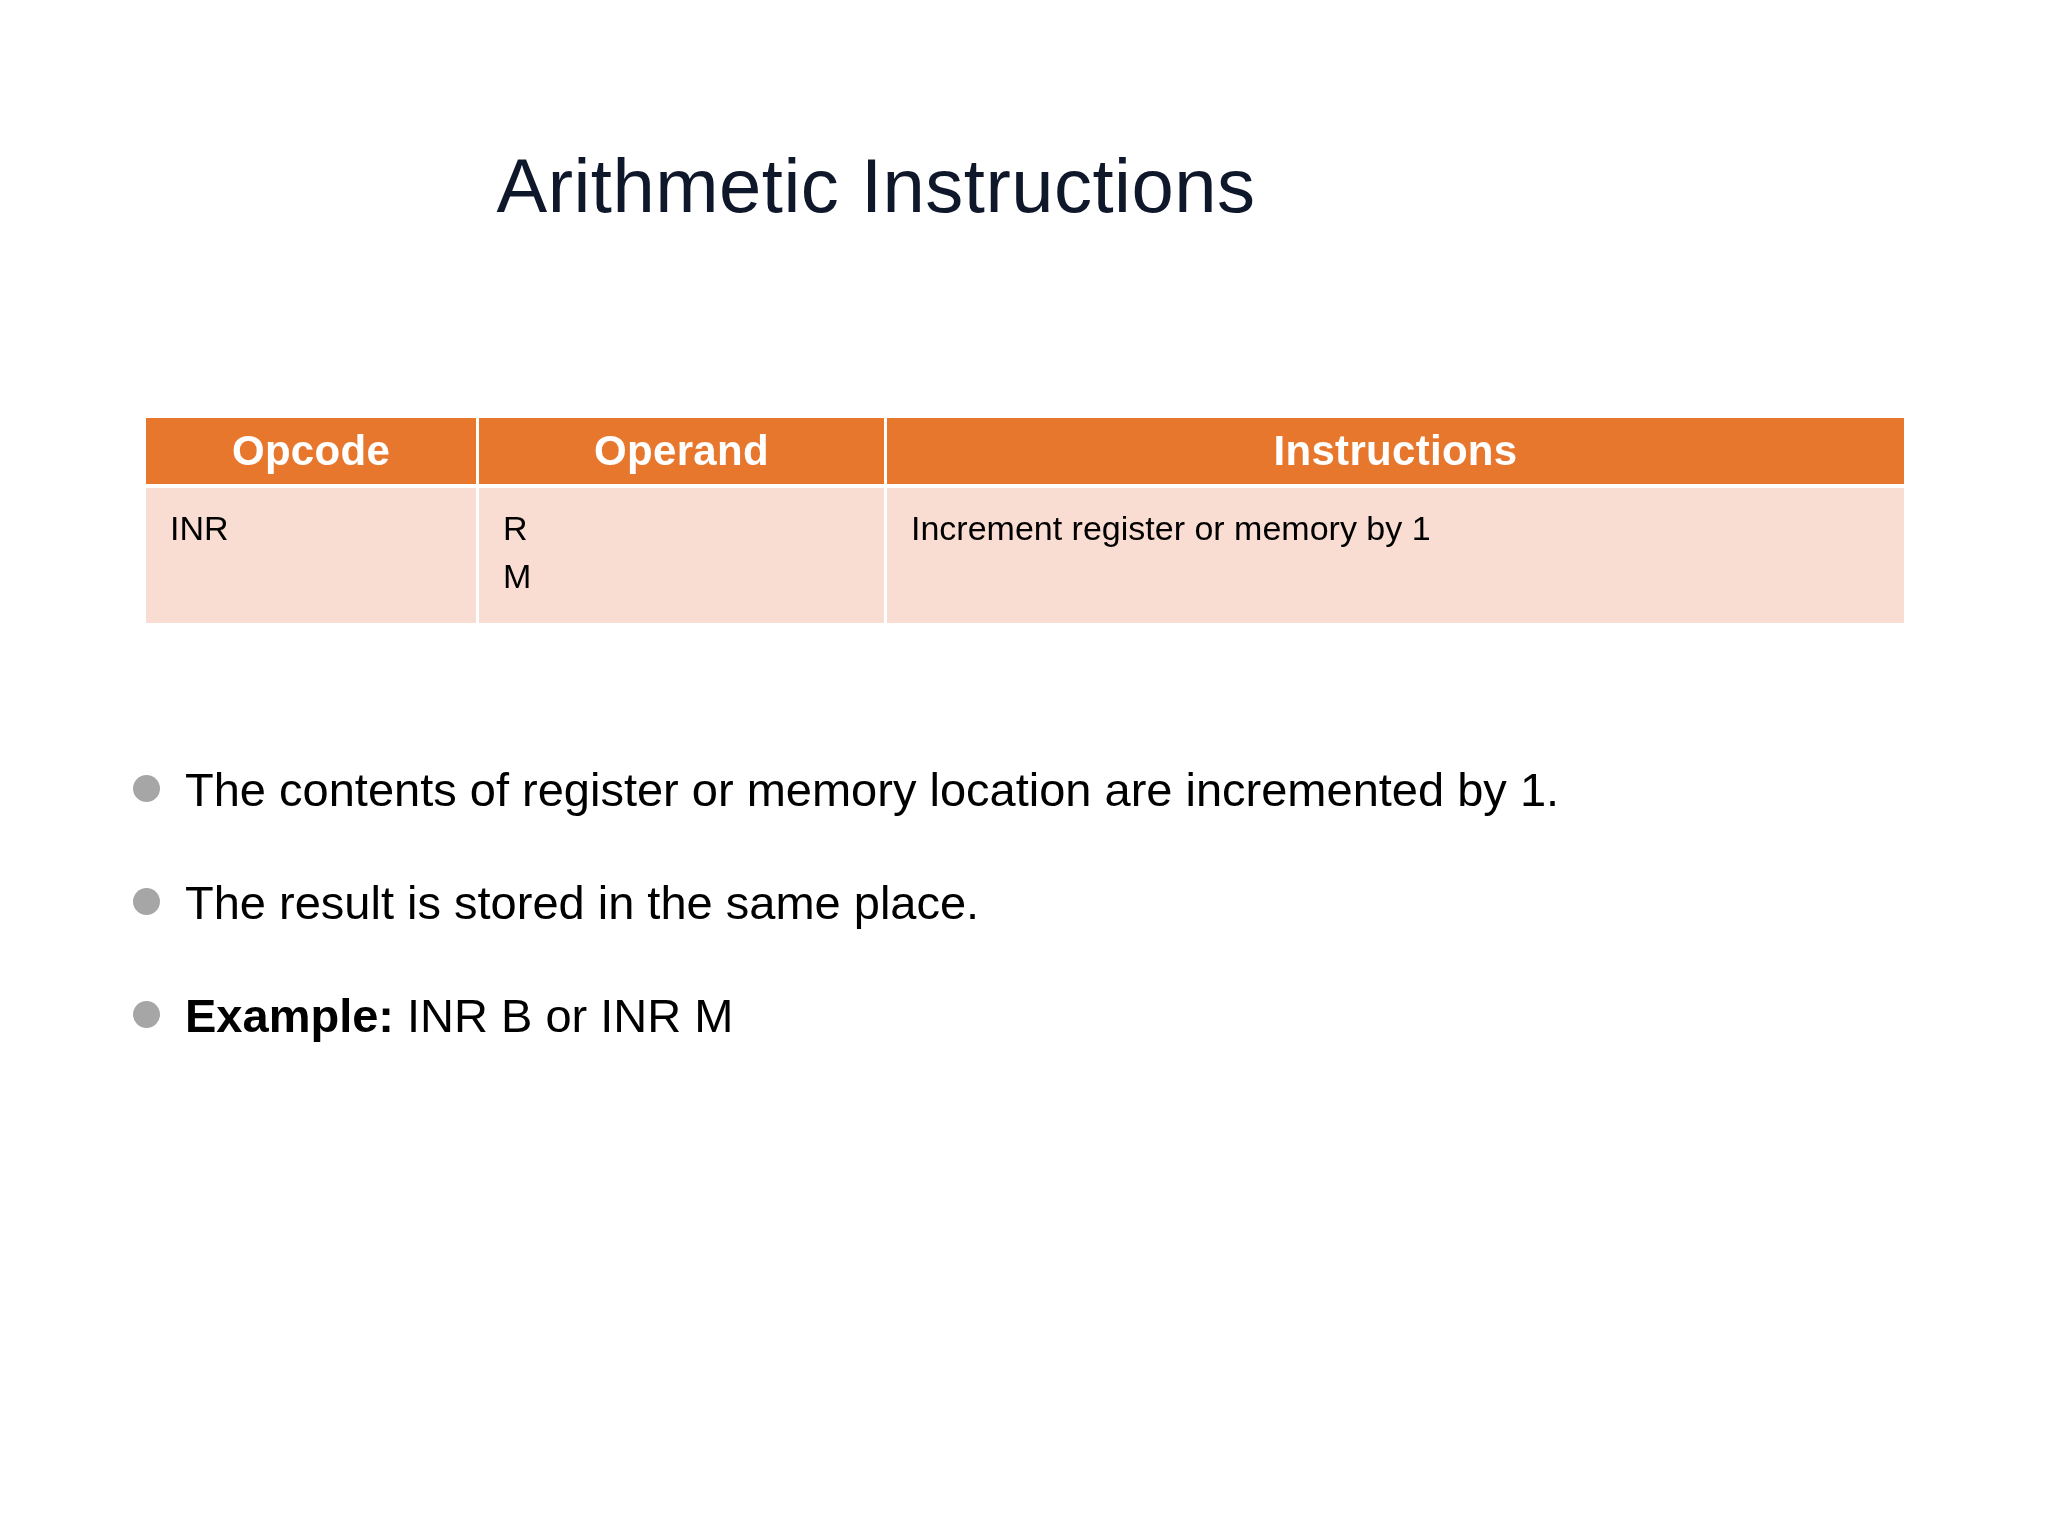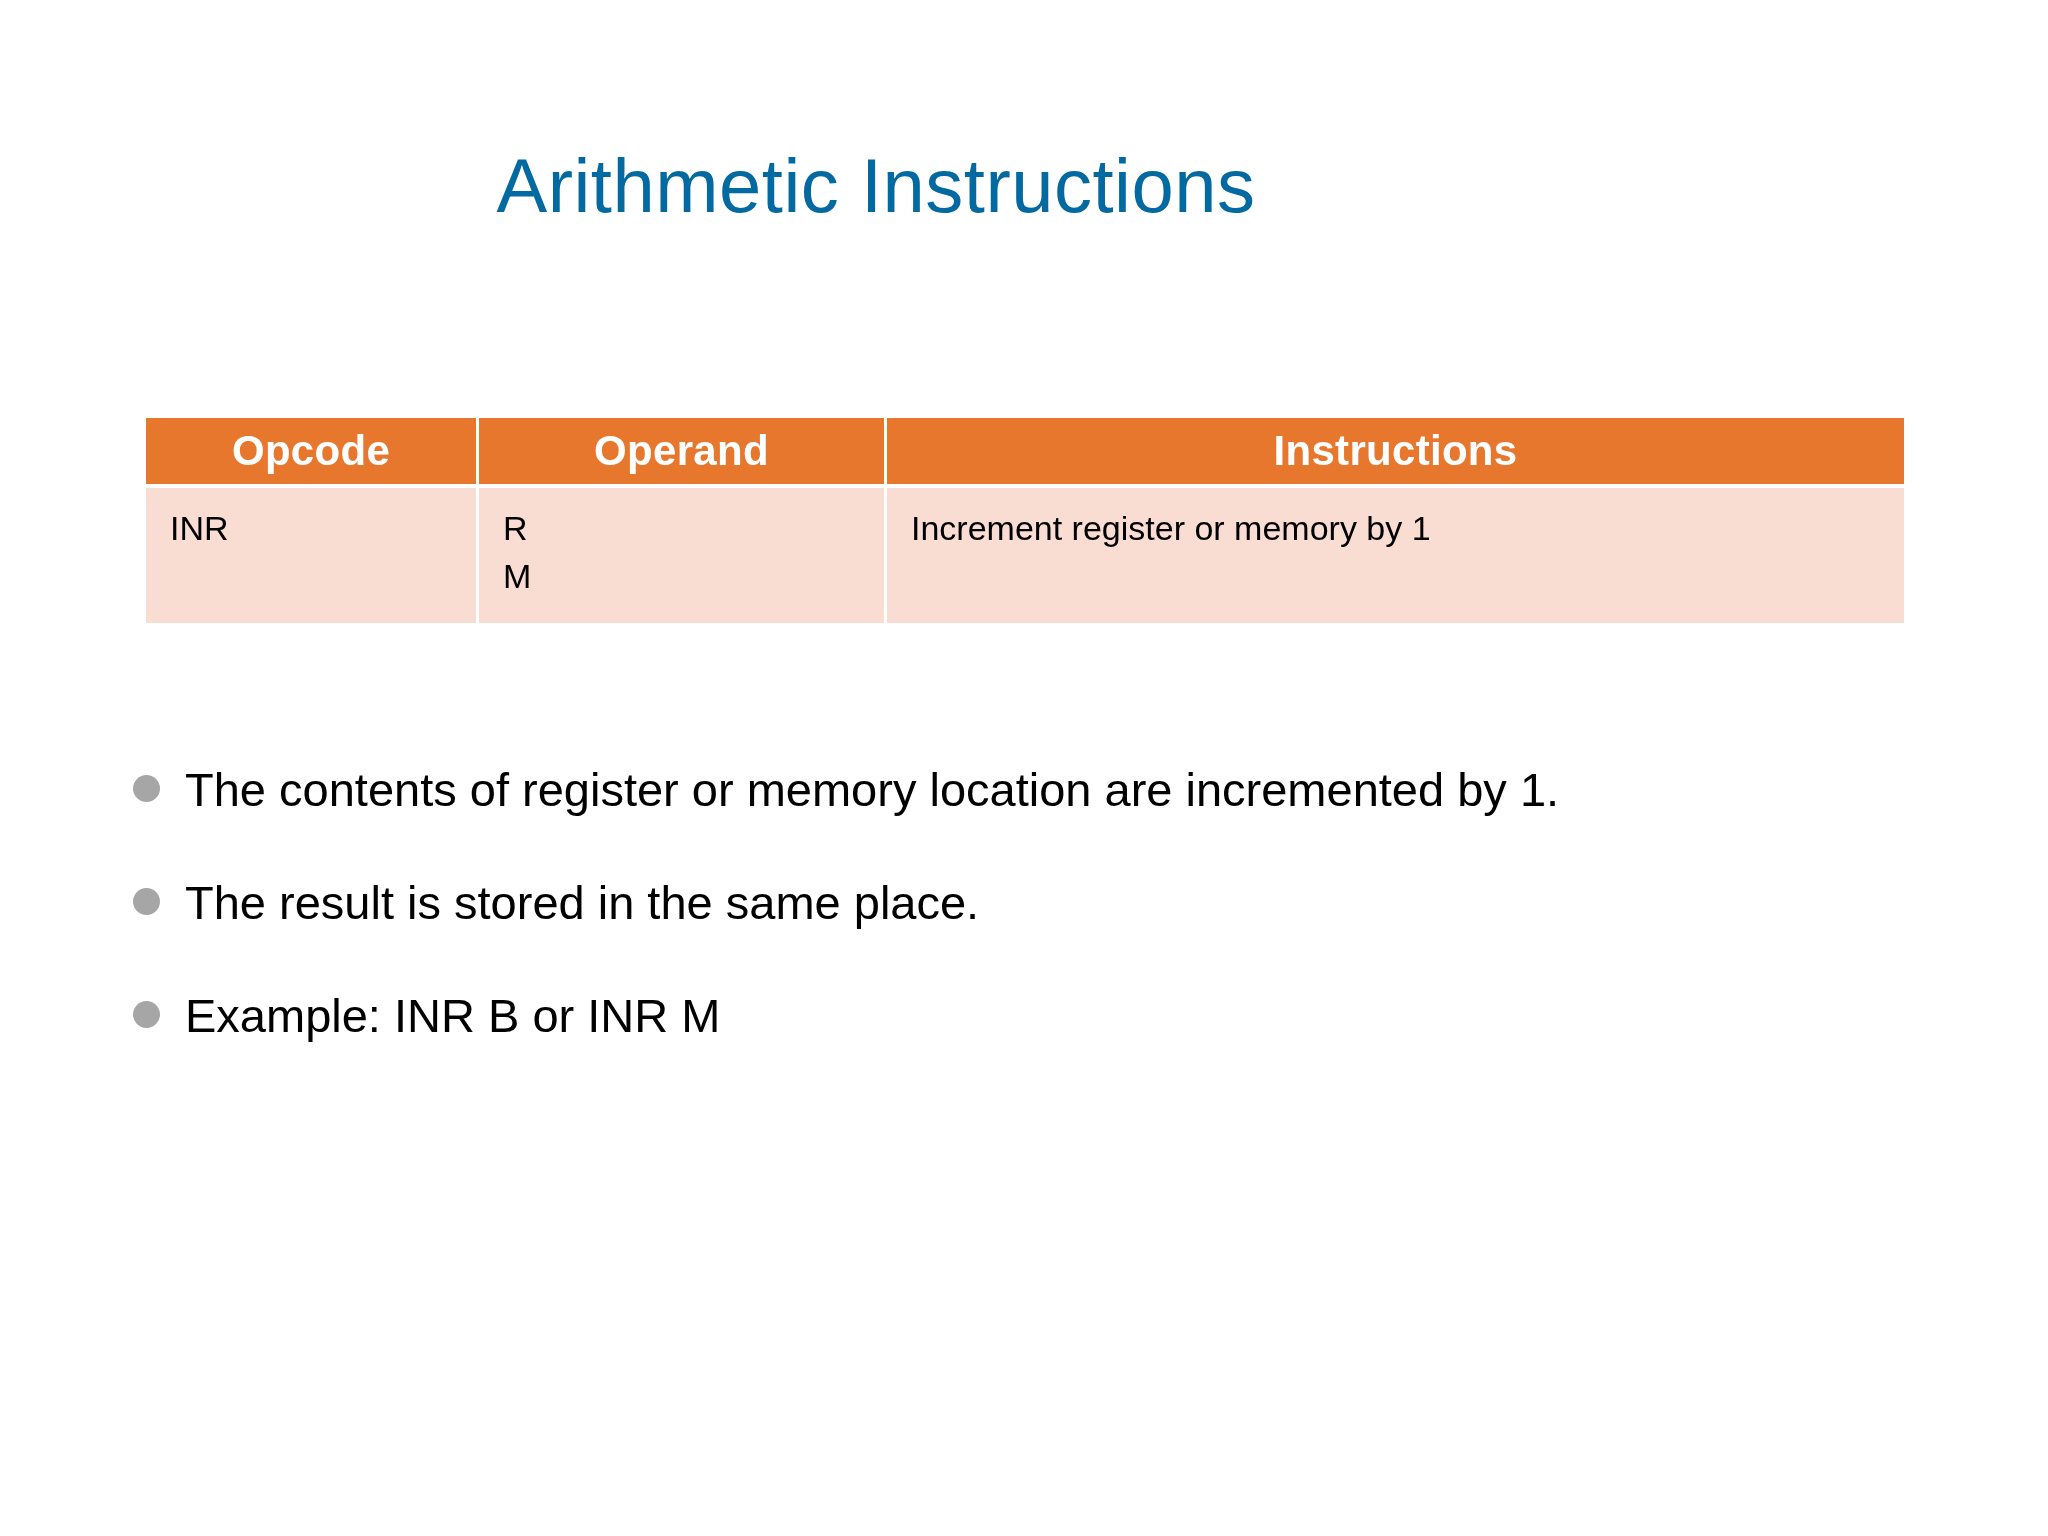--- a/index.html
+++ b/index.html
@@ -21,21 +21,21 @@
   
   .slide-title {
     position: absolute;
     left: 0;
     top: 148px;
     width: 1752px;
     text-align: center;
     font-size: 76px;
     line-height: 1.0;
     font-weight: 400;
-    color: #0369a1;
+    color: #0f172a;
     letter-spacing: 0.5px;
     white-space: nowrap;
   }
 
   
   .instr-table {
     position: absolute;
     left: 143px;
     top: 414px;
     width: 1764px;
@@ -89,21 +89,21 @@
   .bullet-dot {
     position: absolute;
     left: 0;
     top: 16px;
     width: 27px;
     height: 27px;
     border-radius: 50%;
     background: #A6A6A6;
   }
   .bullet-text { display: block; margin-top: 24px; }
-  .bullet-text b { font-weight: normal; }
+  .bullet-text b { font-weight: bold; }
 </style>
 </head>
 <body>
 
 <div class="slide">
 
   <div class="slide-title">Arithmetic Instructions</div>
 
   <table class="instr-table">
     <colgroup>

